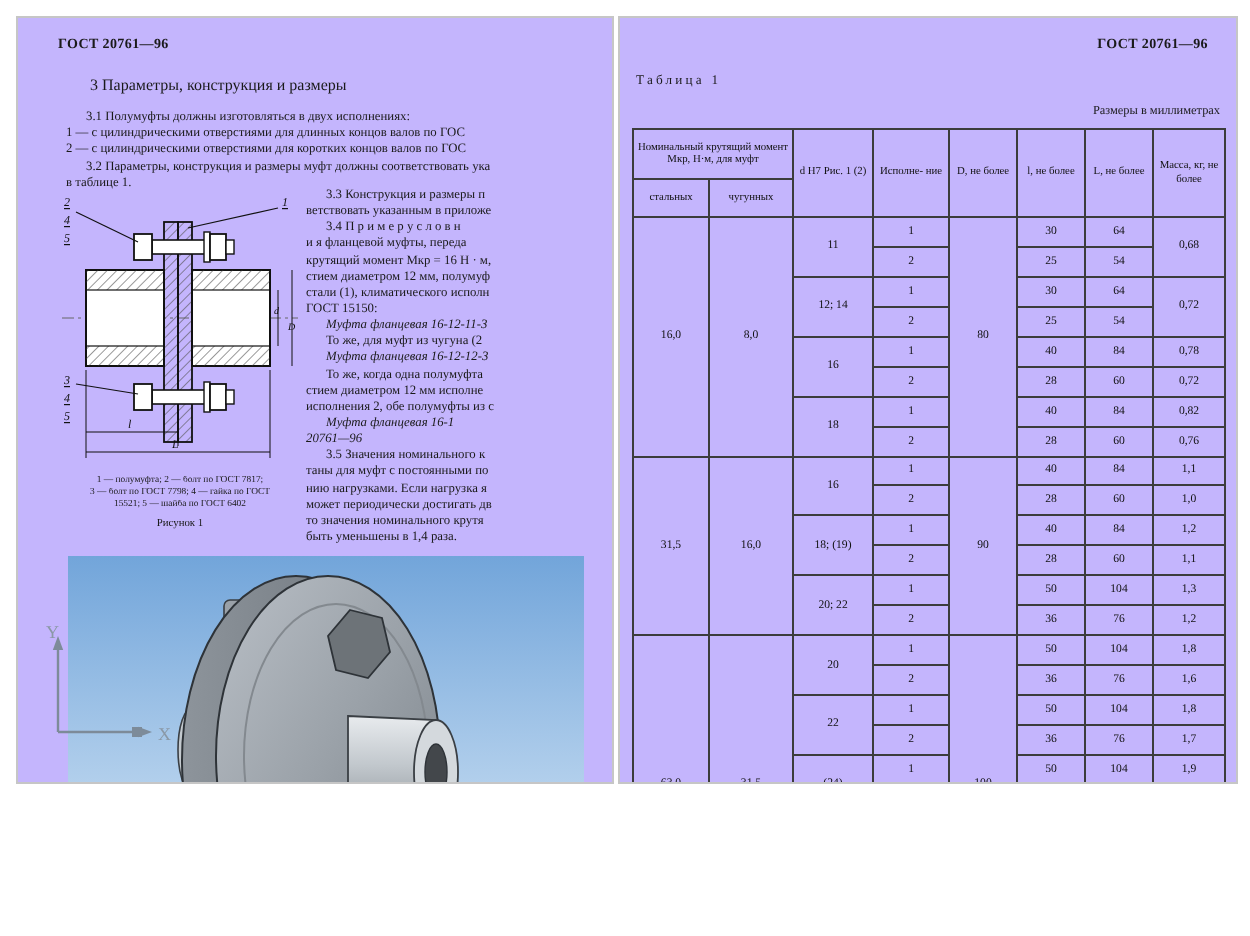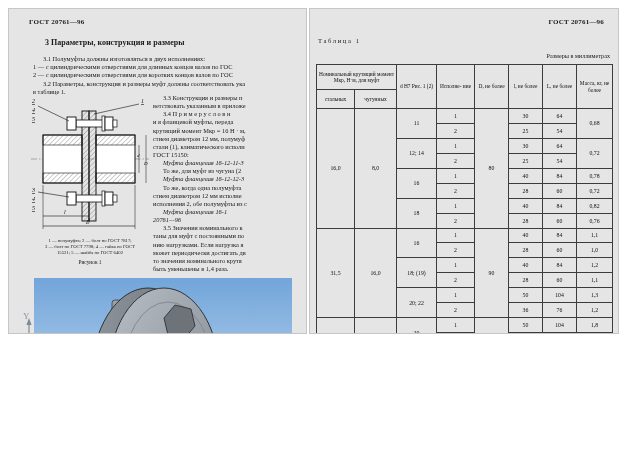--- a/index.html
+++ b/index.html
@@ -1,27 +1,27 @@
 <!DOCTYPE html>
 <html><head>
 <meta charset="utf-8">
 <style>
   html,body{margin:0;padding:0;}
   body{
     width:625px;height:468px;position:relative;background:#ffffff;
     font-family:"Liberation Serif","DejaVu Serif",serif;color:#1a1a1a;
     overflow:hidden;
   }
-  .page{position:absolute;top:8px;height:326px;background:#e5e5e5;
+  .page{position:absolute;top:8px;height:384px;background:#c4b5fd;
     border:1px solid #c6c6c6;box-sizing:border-box;overflow:hidden;}
   #page-left{left:8px;width:299px;}
   #page-right{left:309px;width:310px;}
   .abs{position:absolute;}
   .hdr{font-weight:bold;font-size:7px;letter-spacing:0.2px;}
-  .sect-title{font-weight:bold;font-size:8px;}
+  .sect-title{font-weight:normal;font-size:8px;}
   .bodyline{display:block;white-space:nowrap;overflow:hidden;font-size:6.4px;line-height:8.2px;}
   .ind{text-indent:10px;}
   .ital{font-style:italic;}
   .introwrap{width:272px;}
   .colwrap{width:152px;}
   .colwrap .bodyline{line-height:8.14px;}
   .cap{display:block;text-align:center;font-size:4.7px;line-height:5.9px;white-space:nowrap;overflow:hidden;}
   .figlabel{display:block;text-align:center;font-size:5.4px;margin-top:3px;}
   .tbl-label{font-size:6.6px;letter-spacing:1.6px;}
   .units{font-size:6.2px;}

